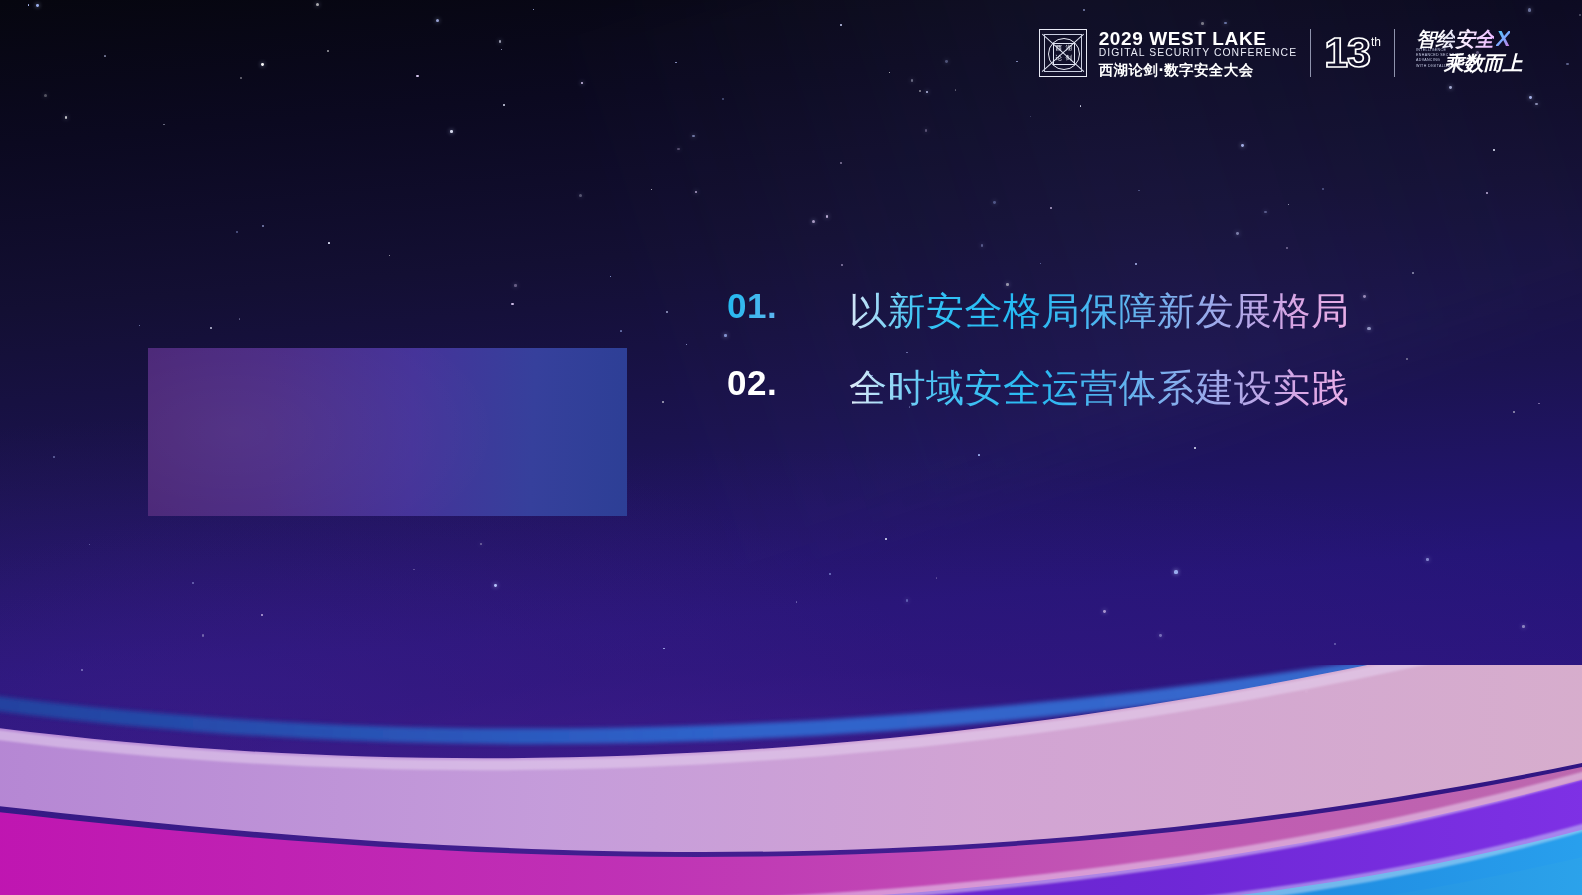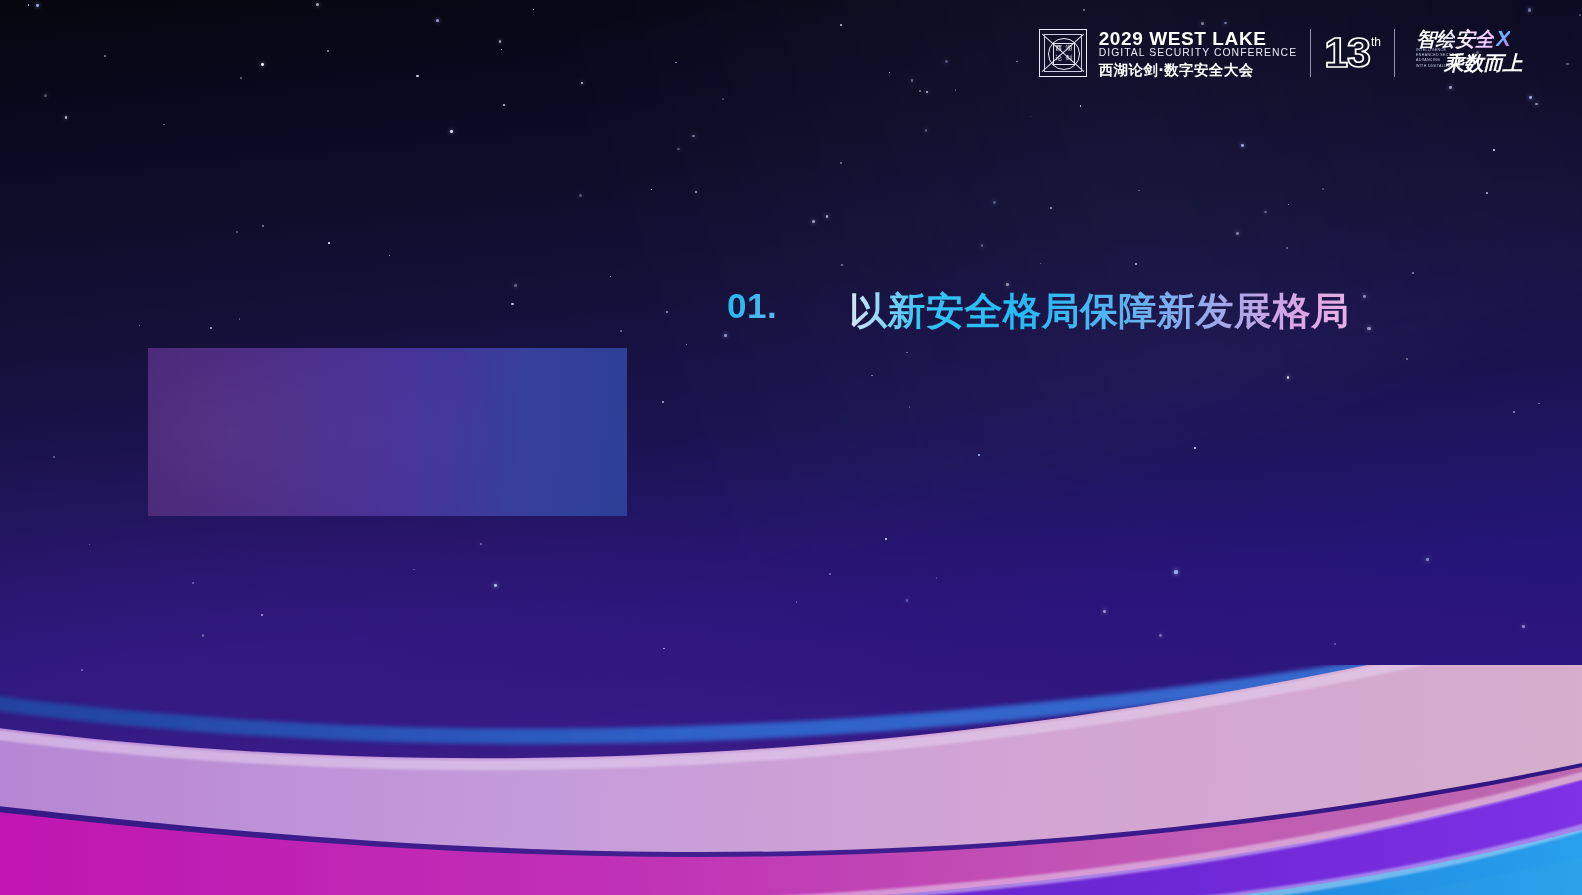--- a/index.html
+++ b/index.html
@@ -305,21 +305,21 @@
     -webkit-background-clip: text;
     background-clip: text;
     color: transparent;
   }
   .agenda-num.plain { color: #ffffff; }
 
   .agenda-label {
     flex: 1 1 auto;
     font-family: "DejaVu Sans", sans-serif;
     font-size: 38px;
-    font-weight: 700;
+    font-weight: 400;
     letter-spacing: 0.5px;
     white-space: nowrap;
   }
   .agenda-label.g1 {
     background: linear-gradient(92deg, #d9e6f7 0%, #35c3f5 14%, #24baf3 34%, #57b4ef 52%, #9aa9ea 70%, #d9a5e4 86%, #eeb2e8 100%);
     -webkit-background-clip: text;
     background-clip: text;
     color: transparent;
   }
   .agenda-label.g2 {
@@ -525,20 +525,24 @@
   <div class="title-text">
   </div>
 
   <div class="agenda">
 
     <div class="agenda-item">
       <span class="agenda-num grad">01.</span>
       <span class="agenda-label g1">以新安全格局保障新发展格局</span>
     </div>
 
+    <div class="agenda-item">
+      <span class="agenda-num plain">02.</span>
+      <span class="agenda-label g2">全时域安全运营体系建设实践</span>
+    </div>
 
   </div>
 
   <div class="waves">
     <svg viewBox="0 0 1582 230" preserveAspectRatio="none" xmlns="http://www.w3.org/2000/svg">
       <defs>
         <linearGradient id="gBlue" x1="0" y1="0" x2="1" y2="0">
           <stop offset="0%" stop-color="#1d4fa8" stop-opacity="0.85"></stop>
           <stop offset="45%" stop-color="#2e6fd6" stop-opacity="0.95"></stop>
           <stop offset="100%" stop-color="#3f7fe0" stop-opacity="0.9"></stop>

